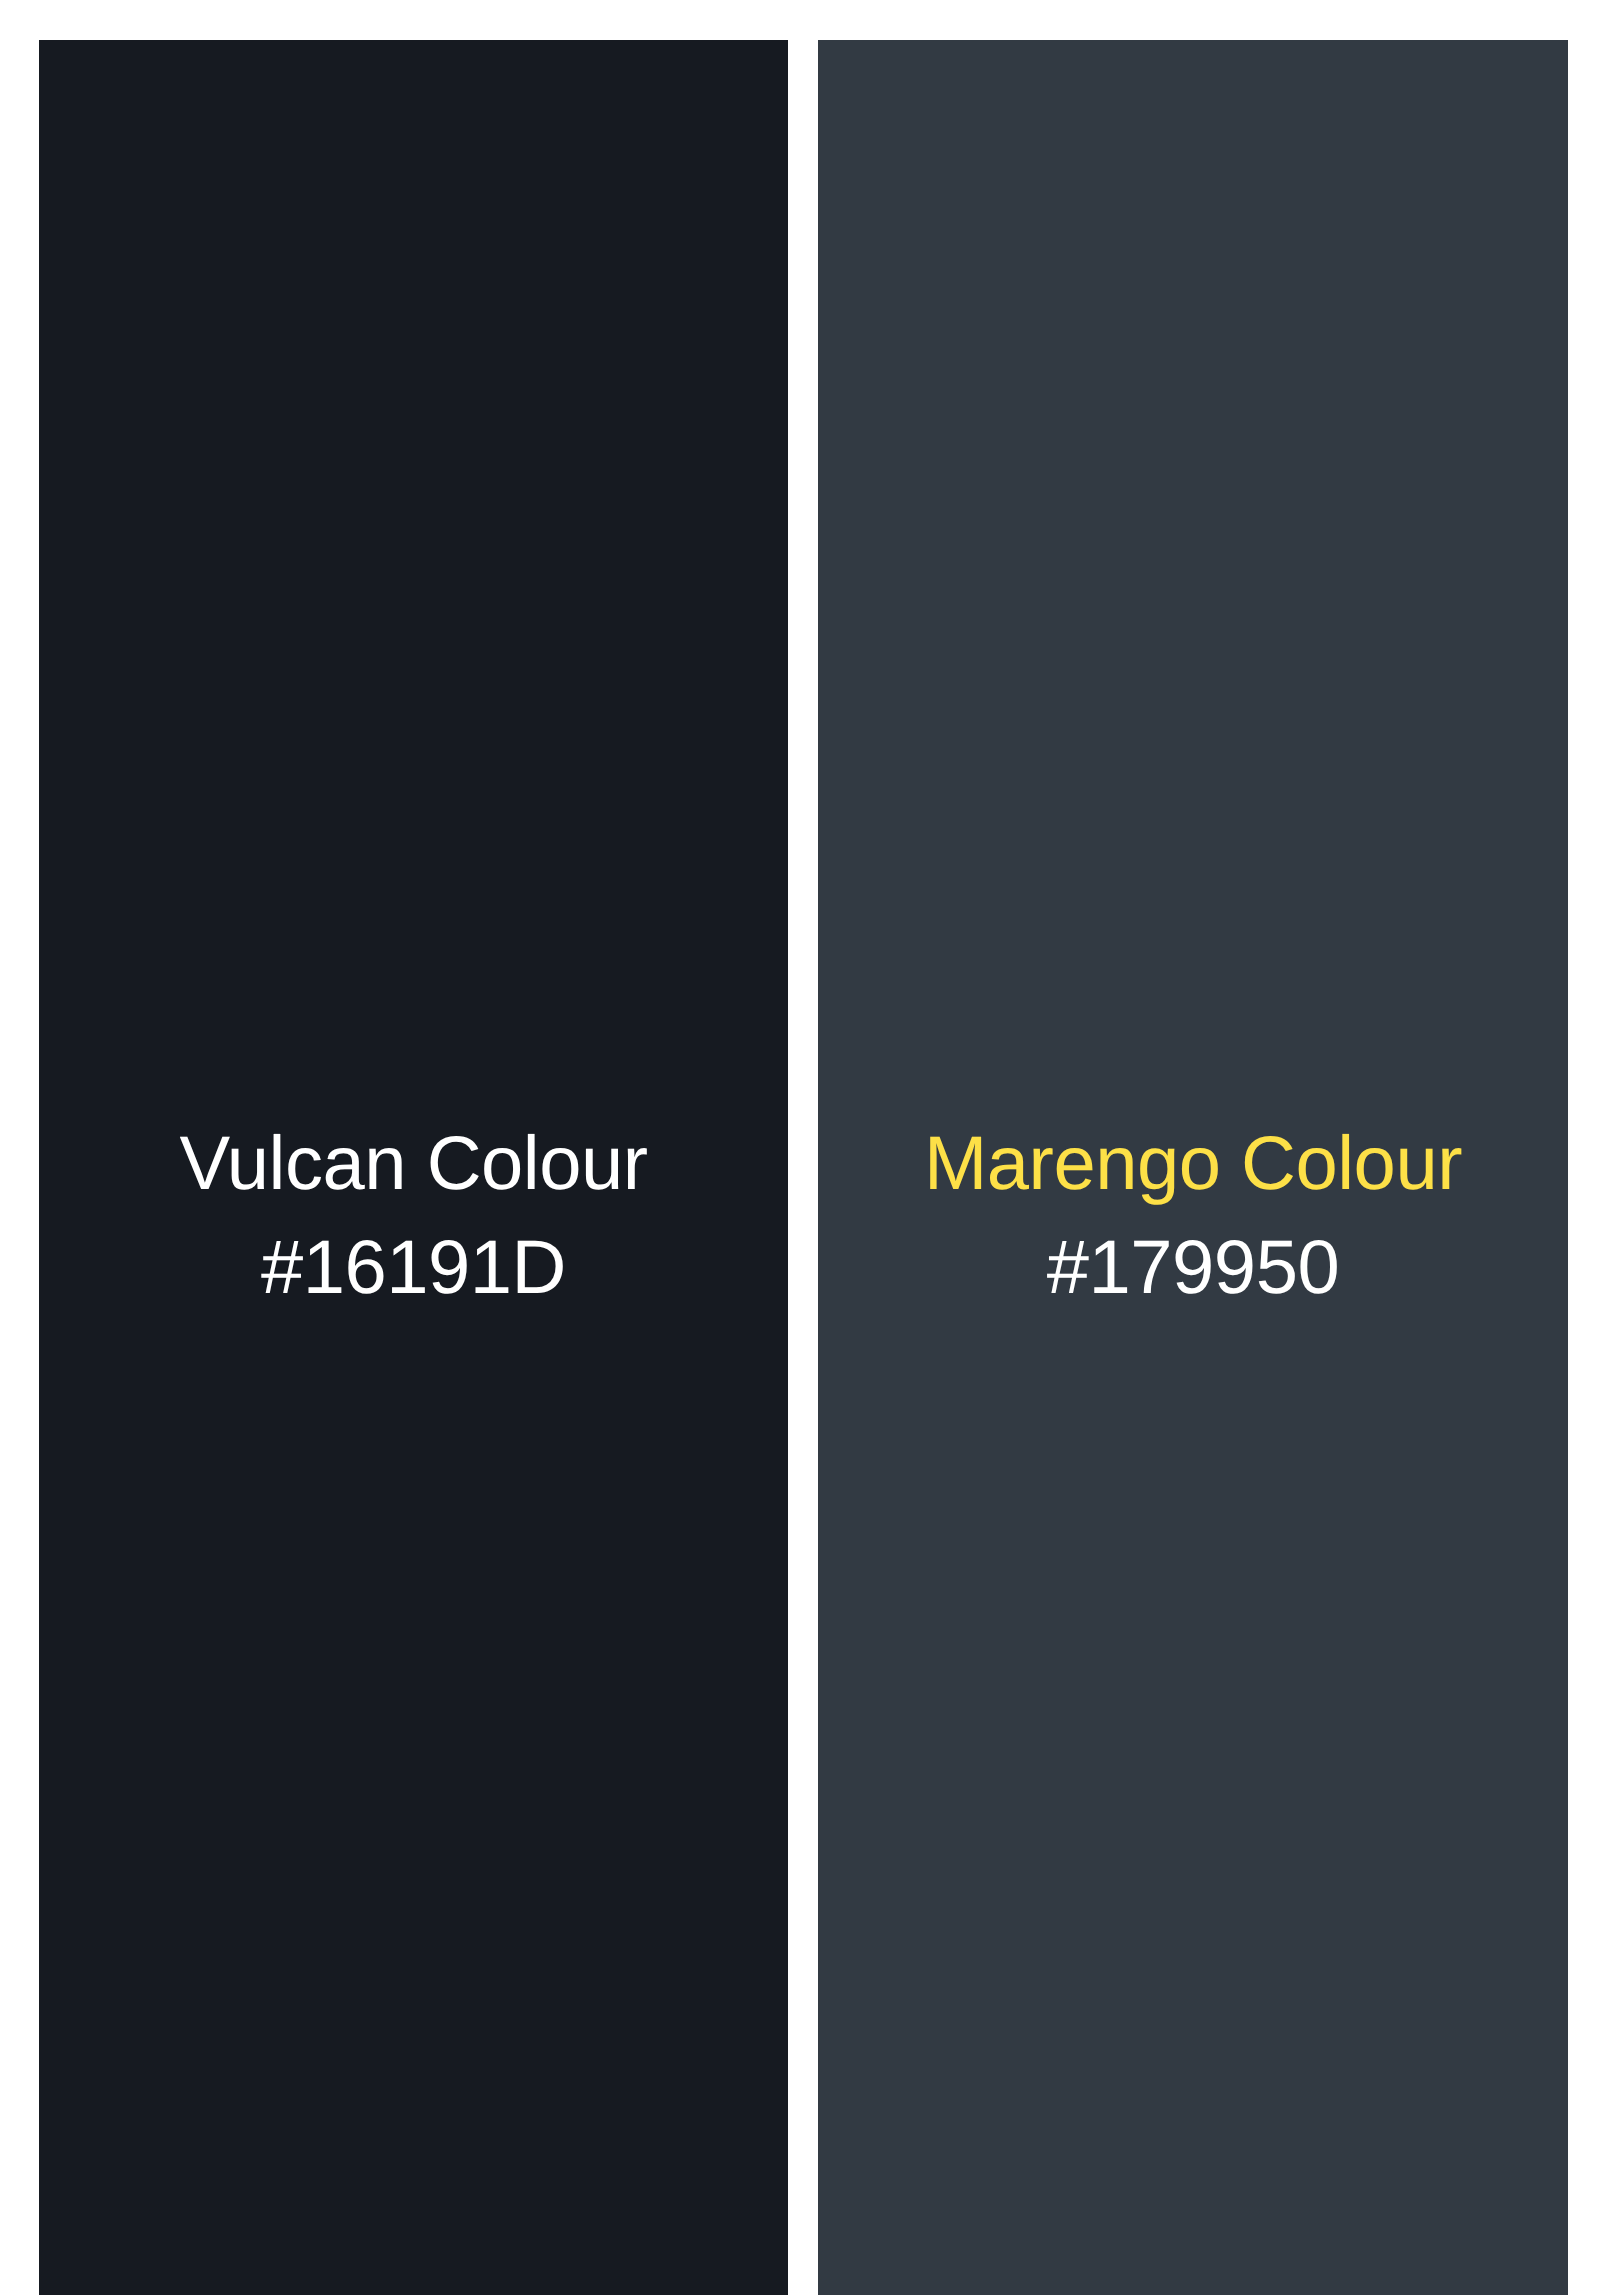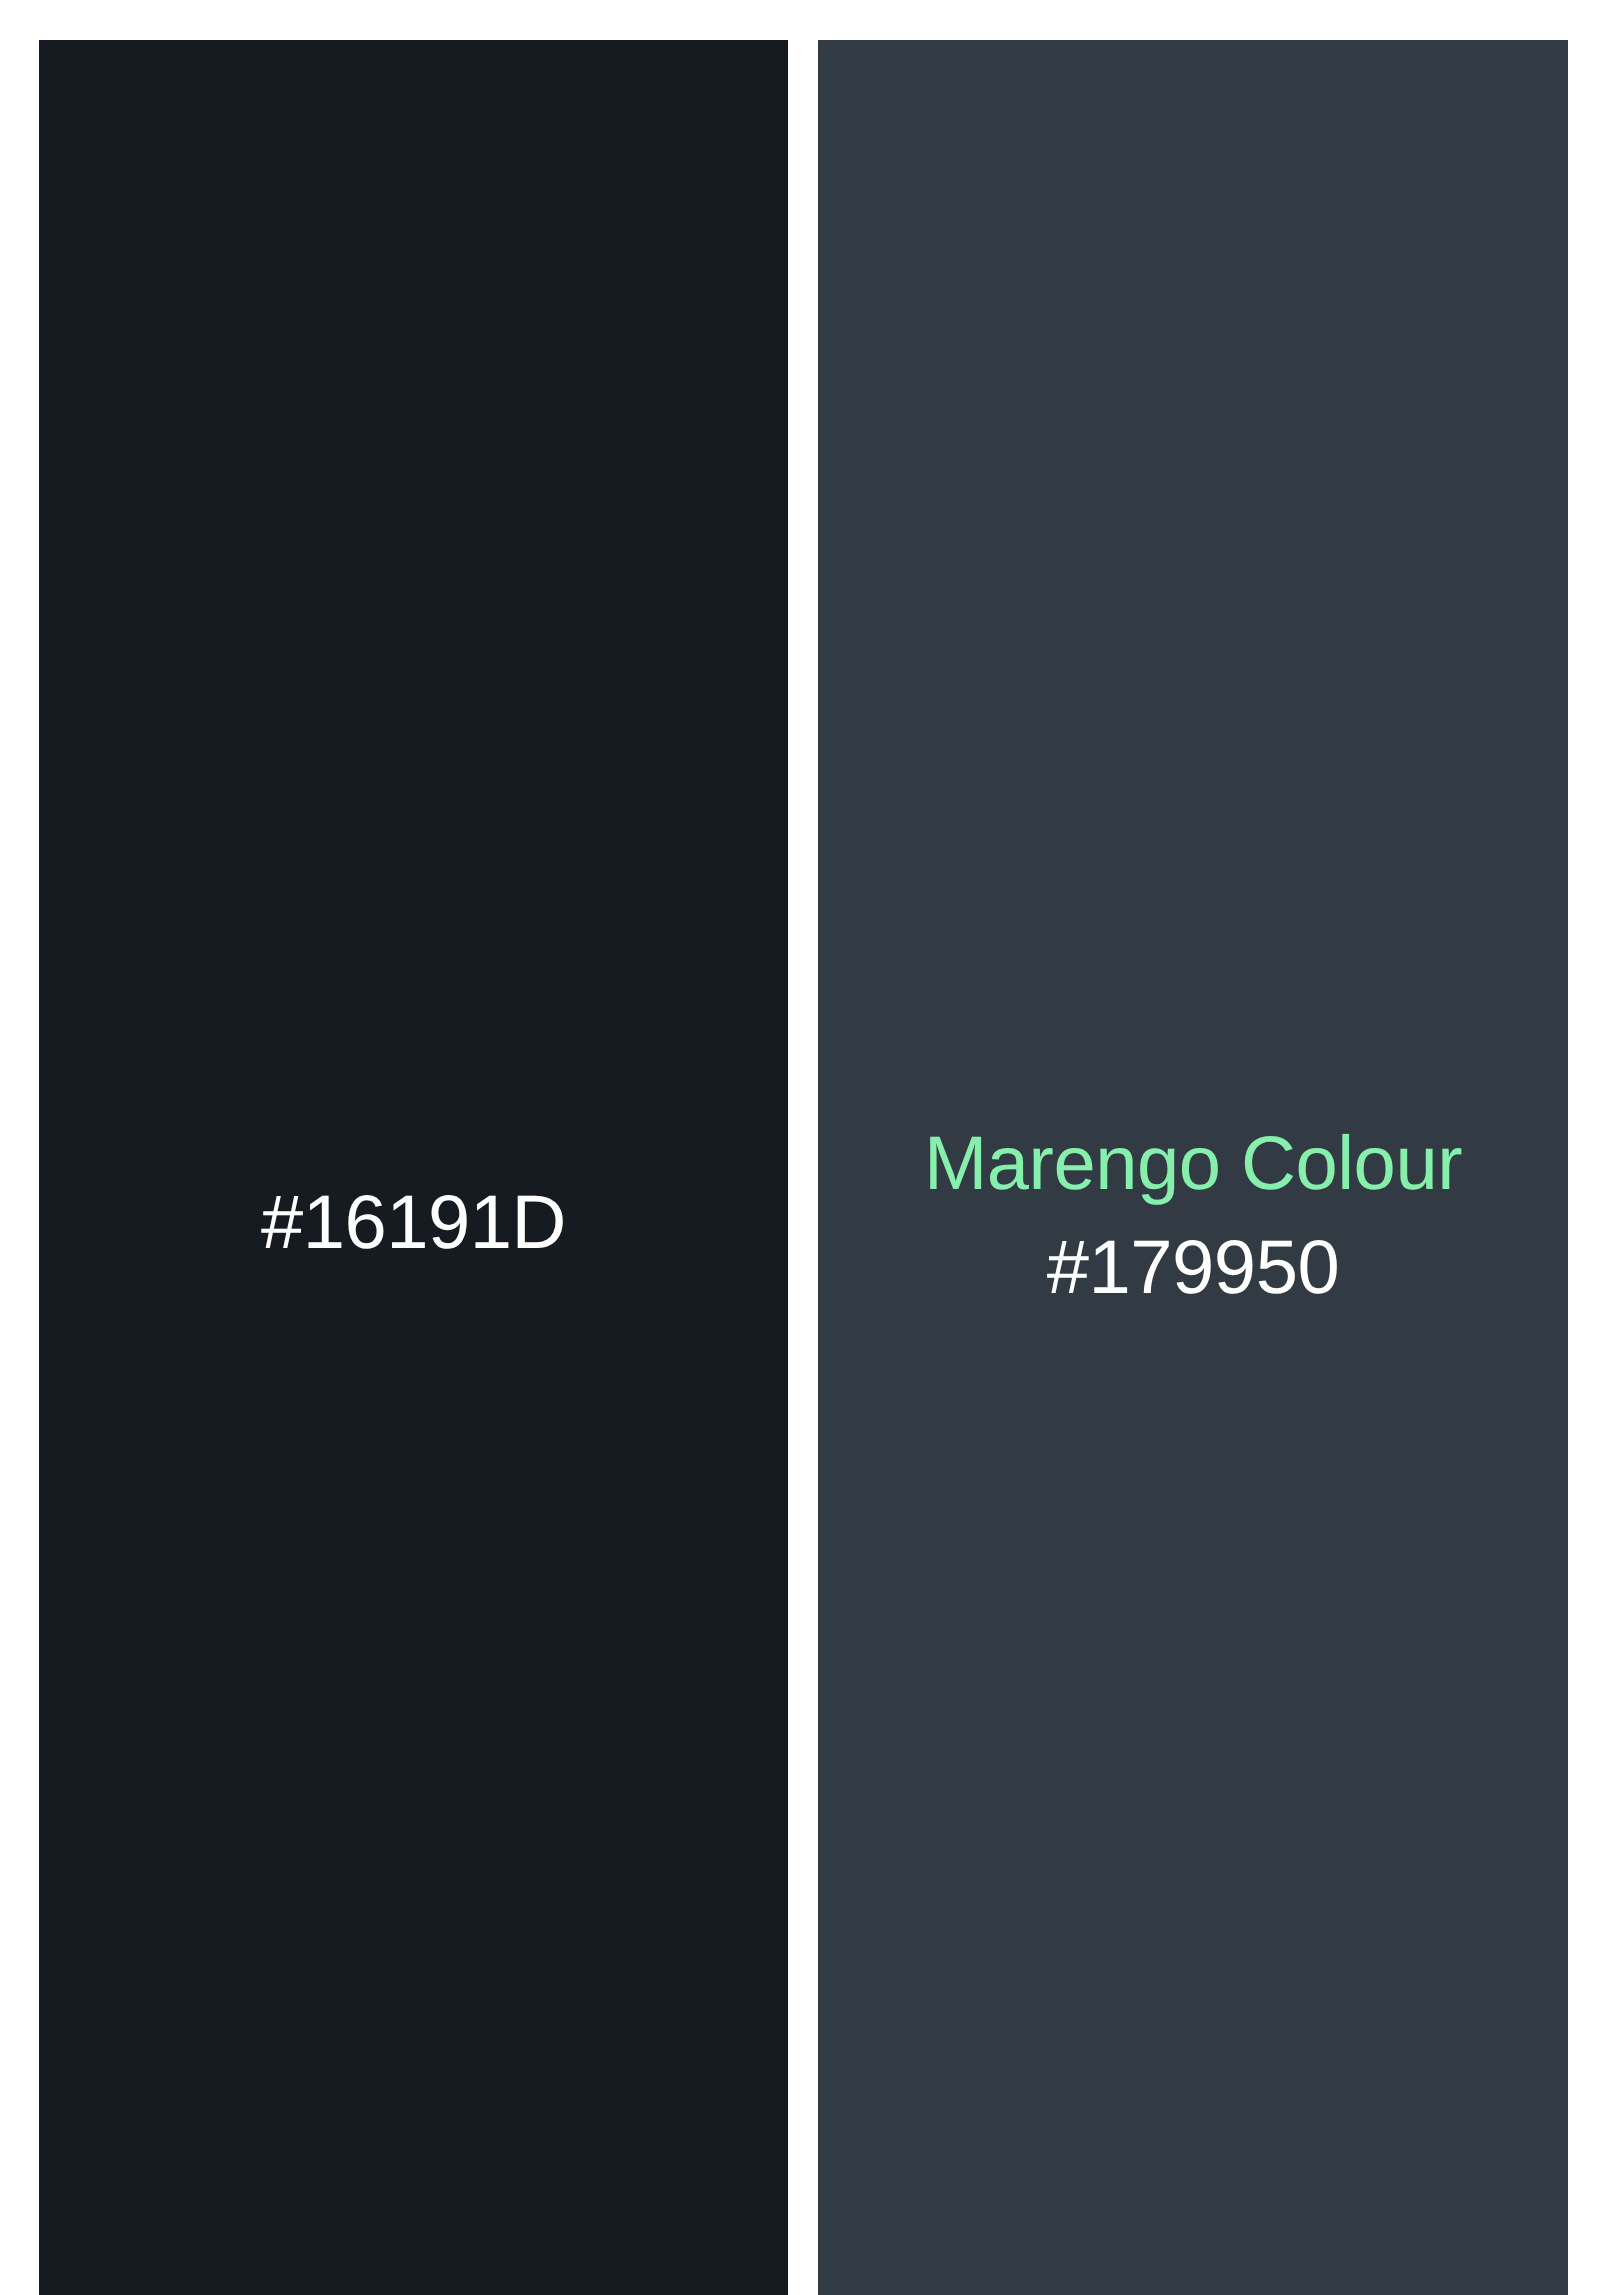--- a/index.html
+++ b/index.html
@@ -76,25 +76,26 @@
     justify-content: center;
   }
 </style>
 </head>
 <body style="background: rgb(255, 255, 255);">
 
 <div id="swatch-board">
 
   <div class="swatch-panel left" style="background: rgb(22, 26, 33);">
     <div class="caption-block">
+      <span class="swatch-caption swatch-name" style="color: rgb(255, 255, 255);">Vulcan Colour</span>
       <span class="swatch-caption swatch-hex" style="color: rgb(255, 255, 255);">#16191D</span>
     </div>
   </div>
 
   <div class="swatch-panel right" style="background: rgb(50, 58, 67);">
     <div class="caption-block">
-      <span class="swatch-caption swatch-name" style="color: #86efac;">Marengo Colour</span>
+      <span class="swatch-caption swatch-name" style="color: #fde047;">Marengo Colour</span>
       <span class="swatch-caption swatch-hex" style="color: rgb(255, 255, 255);">#179950</span>
     </div>
   </div>
 
 </div>
 
 
 </body></html>

